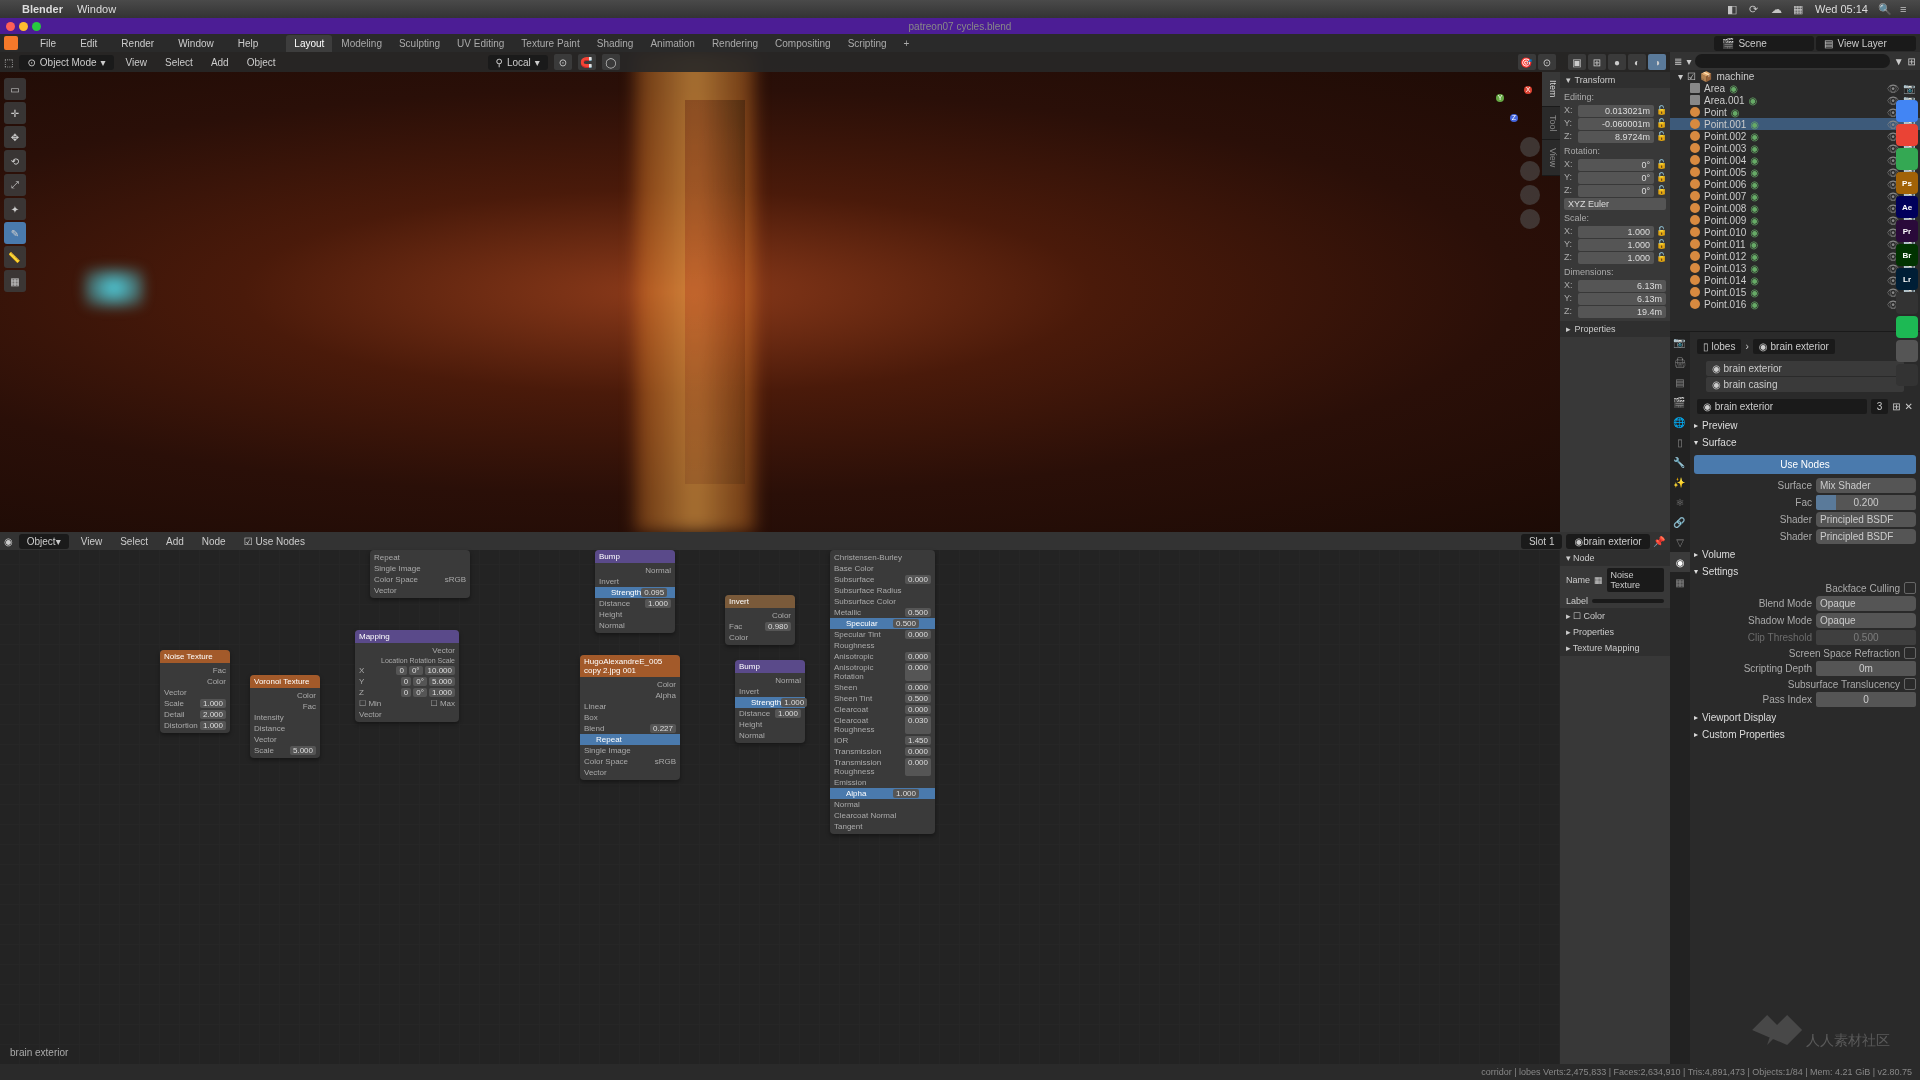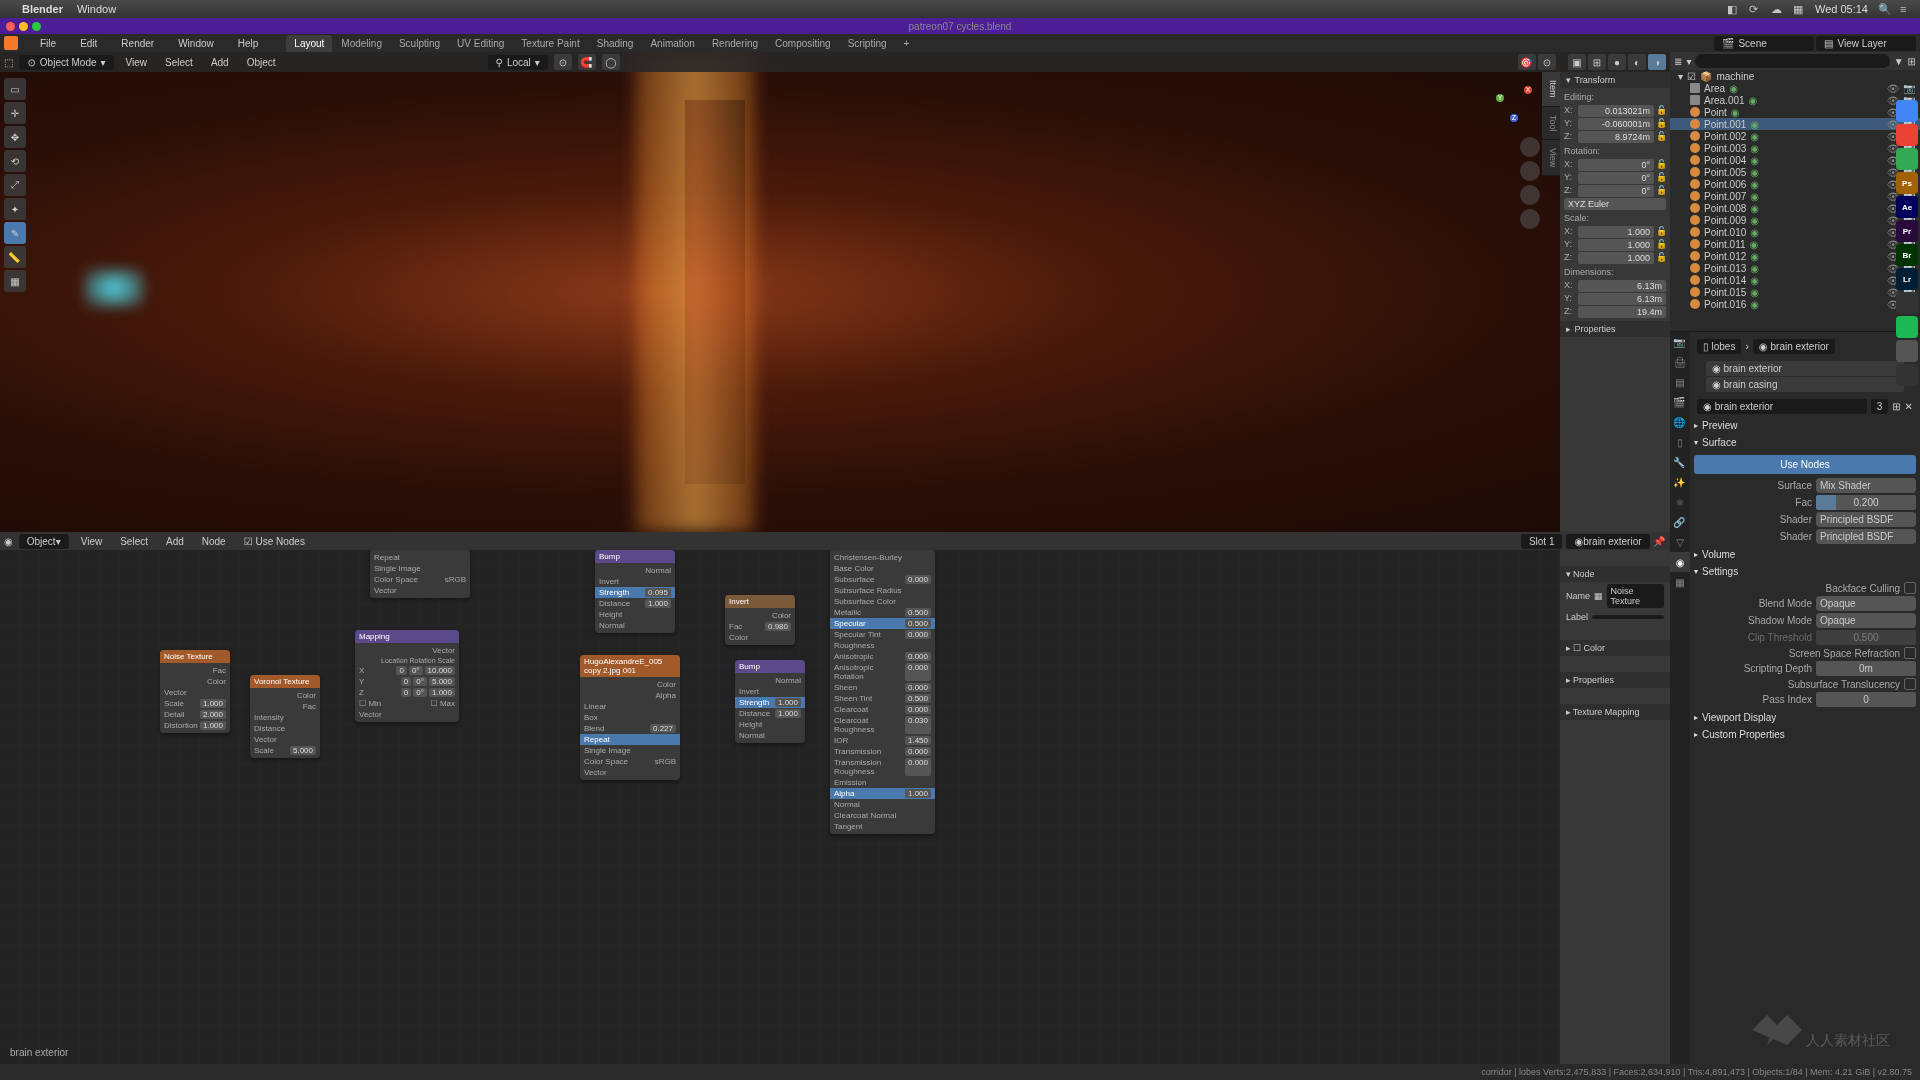--- a/index.html
+++ b/index.html
@@ -97,24 +97,24 @@
 .ne-header .hmenu { padding:2px 6px;}
 .ne-header .rsel { margin-left:auto; display:flex; gap:4px; align-items:center;}
 .ne-canvas { position:absolute; inset:18px 110px 0 0; background:#232323;}
 .ne-canvas::before { content:''; position:absolute; inset:0; background-image:repeating-linear-gradient(0deg,transparent 0 19px,#2a2a2a 19px 20px),repeating-linear-gradient(90deg,transparent 0 19px,#2a2a2a 19px 20px); opacity:.5;}
 .node { position:absolute; background:#3a3a3a; border-radius:4px; font-size:8px; box-shadow:0 2px 4px rgba(0,0,0,.4);}
 .node .nh { padding:2px 4px; border-radius:4px 4px 0 0; font-size:8px; color:#fff;}
 .node .nh.orange { background:#a35a2a;} .node .nh.purple { background:#5a4a8a;} .node .nh.brown { background:#7a5a3a;}
 .node .nb { padding:2px 4px;}
 .node .nr { display:flex; justify-content:space-between; padding:1px 0; color:#aaa;}
 .node .nr .v { background:#555; padding:0 3px; border-radius:2px; color:#ddd;}
-.node .nr.hl { background:#4a7aad; margin:0 -4px; padding:1px 4px; color:#fff;align-items:center;}
+.node .nr.hl { background:#4a7aad; margin:0 -4px; padding:1px 16px; color:#fff;align-items:center;}
 
 .ne-sidebar { position:absolute; right:0; top:18px; bottom:0; width:110px; background:#383838; font-size:9px;}
-.ne-sidebar .shdr { background:#2f2f2f; padding:3px 6px;margin-top:16px;}
+.ne-sidebar .shdr { background:#2f2f2f; padding:3px 6px;}
 .ne-sidebar .srow { display:flex; gap:4px; padding:2px 6px; align-items:center;}
 .ne-sidebar .sfield { flex:1; background:#1a1a1a; padding:2px 4px; border-radius:2px;}
 
 .ne-mat-name { position:absolute; left:10px; bottom:6px; color:#aaa; font-size:10px;}
 
 
 .status-bar { position:absolute; bottom:0; left:0; right:0; height:16px; background:#2a2a2a; display:flex; align-items:center; padding:0 8px; font-size:9px; color:#888;}
 .status-bar .sright { margin-left:auto;}
 
 

